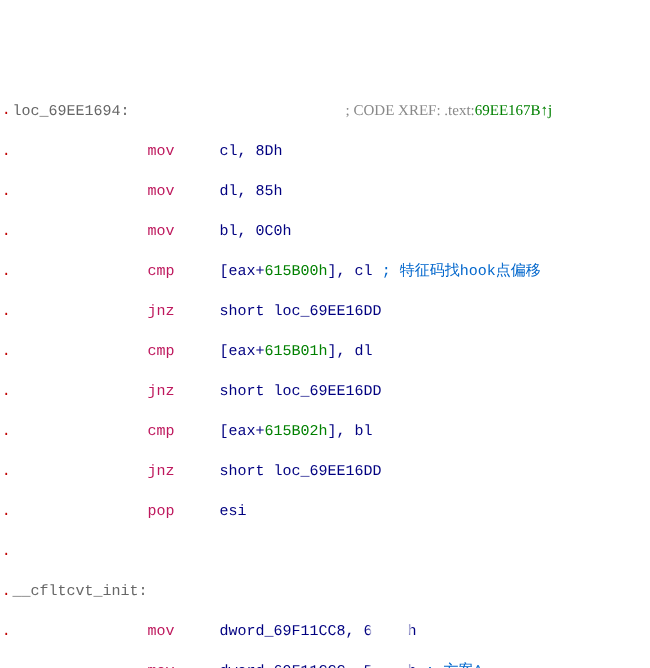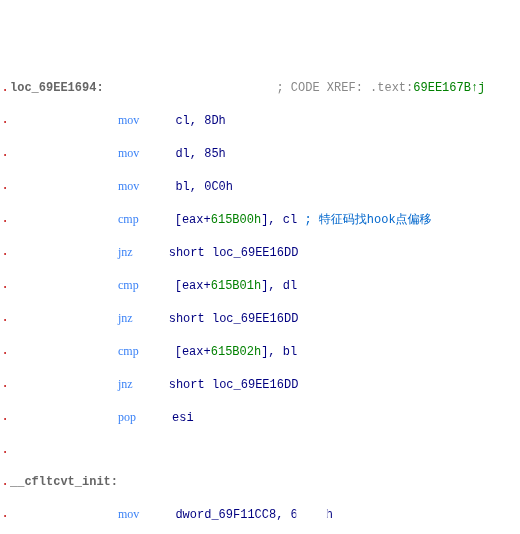--- a/index.html
+++ b/index.html
@@ -9,25 +9,25 @@
     font-size:12px;
     line-height:16px;
     color:#000080;
     white-space:pre;
     width:520px;
     overflow:hidden;
   }
   .row{display:flex;}
   .gut{width:10px;text-align:center;color:#c00000;flex:none;}
   .code{flex:1;}
-  .op{color:#3b82f6;font-family:Liberation Serif, serif;}
+  .op{color:#be185d;}
   .addr{color:#008000;}
-  .cm{color:#888888;}
+  .cm{color:#888888;font-family:Liberation Serif, serif;}
   .blk{color:#0066cc;font-family:Liberation Mono, monospace;}
-  .lbl{color:#666666;font-weight:bold;}
+  .lbl{color:#666666;}
   .censor{
     display:inline-block;
     height:11px;
     vertical-align:-1px;
     background:#ffffff;
     border-radius:3px;
     box-shadow:0 0 2px 2px #ffffff;
     filter:blur(0.5px);
     position:relative;
   }

